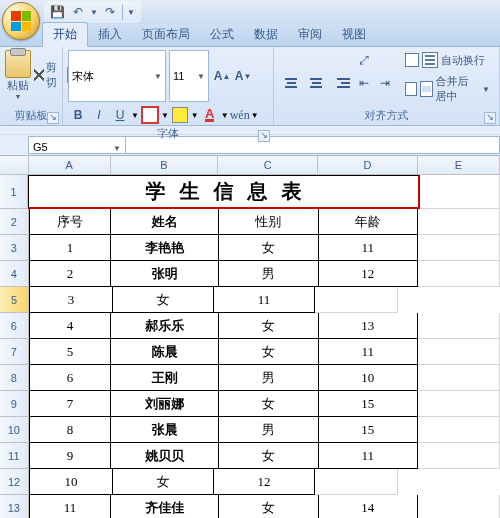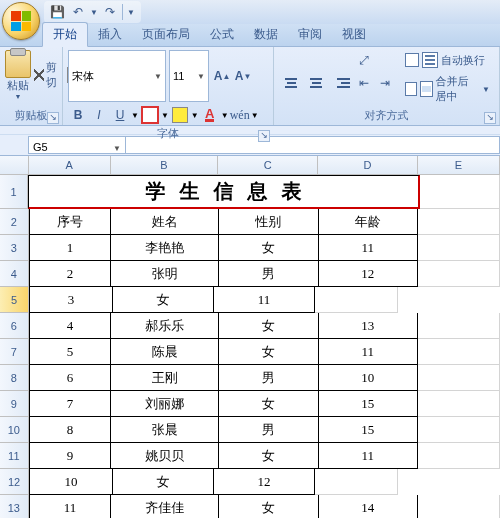--- a/index.html
+++ b/index.html
@@ -89,21 +89,21 @@
   .corner{width:28px;border-right:1px solid #c0c0c0;background:linear-gradient(#f3f7fd,#e1ebf7);}
   .ch{ text-align:center; border-right:1px solid #c0c0c0; color:#3b5b8c; font-size:11px; line-height:18px;}
   .cA{width:82px;} .cB{width:108px;} .cC{width:100px;} .cD{width:100px;} .cE{width:82px;}
 
   .rows { }
   .row { display:flex; height:26px; }
   .row.r1{height:34px;}
   .rh { width:28px; background:linear-gradient(to right,#f3f7fd,#e1ebf7); border-right:1px solid #c0c0c0; border-bottom:1px solid #c0c0c0; color:#3b5b8c; font-size:11px; display:flex; align-items:center; justify-content:center;}
   .rh.sel{background:linear-gradient(to right,#fceeb3,#f9d56b);}
   .cell { border-right:1px solid #d4d4d4; border-bottom:1px solid #d4d4d4; display:flex; align-items:center; justify-content:center; font-family:"SimSun"; font-size:13px; }
-  .cell.cA{width:82px;} .cell.cB{width:108px;} .cell.cC{width:100px;} .cell.cD{width:100px;} .cell.cE{width:82px;}
+  .cell.cA{width:82px;} .cell.cB{width:108px;font-weight:bold;} .cell.cC{width:100px;} .cell.cD{width:100px;} .cell.cE{width:82px;}
 
   
   .tb{border-right:1px solid #000 !important; border-bottom:1px solid #000 !important;}
   .tb.l{border-left:1px solid #000 !important;}
   .tb.t{border-top:1px solid #000 !important;}
 
   .title-cell{ font-size:20px; font-weight:bold; letter-spacing:14px; border:2px solid #c00 !important; padding-left:14px;}
   .merge4{width:390px !important;}
 
   .hdrcell{font-size:13px;}

